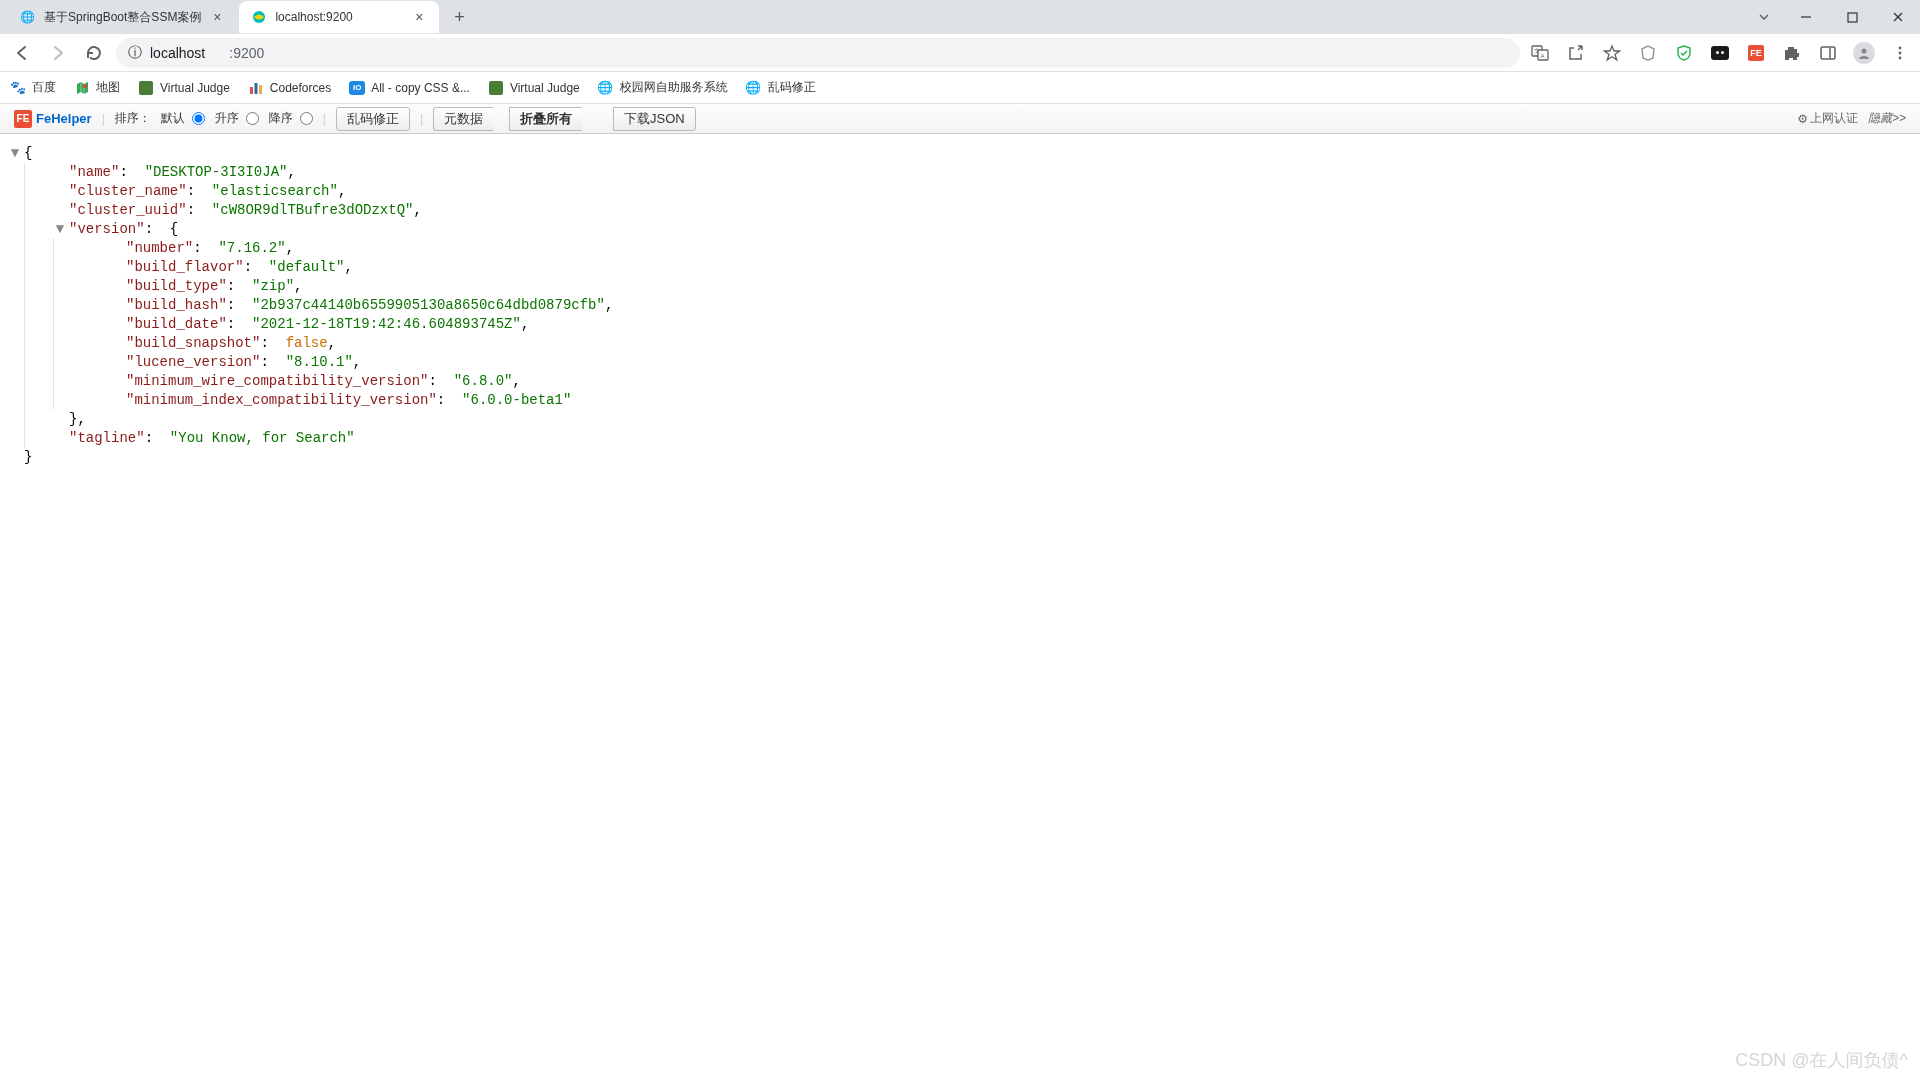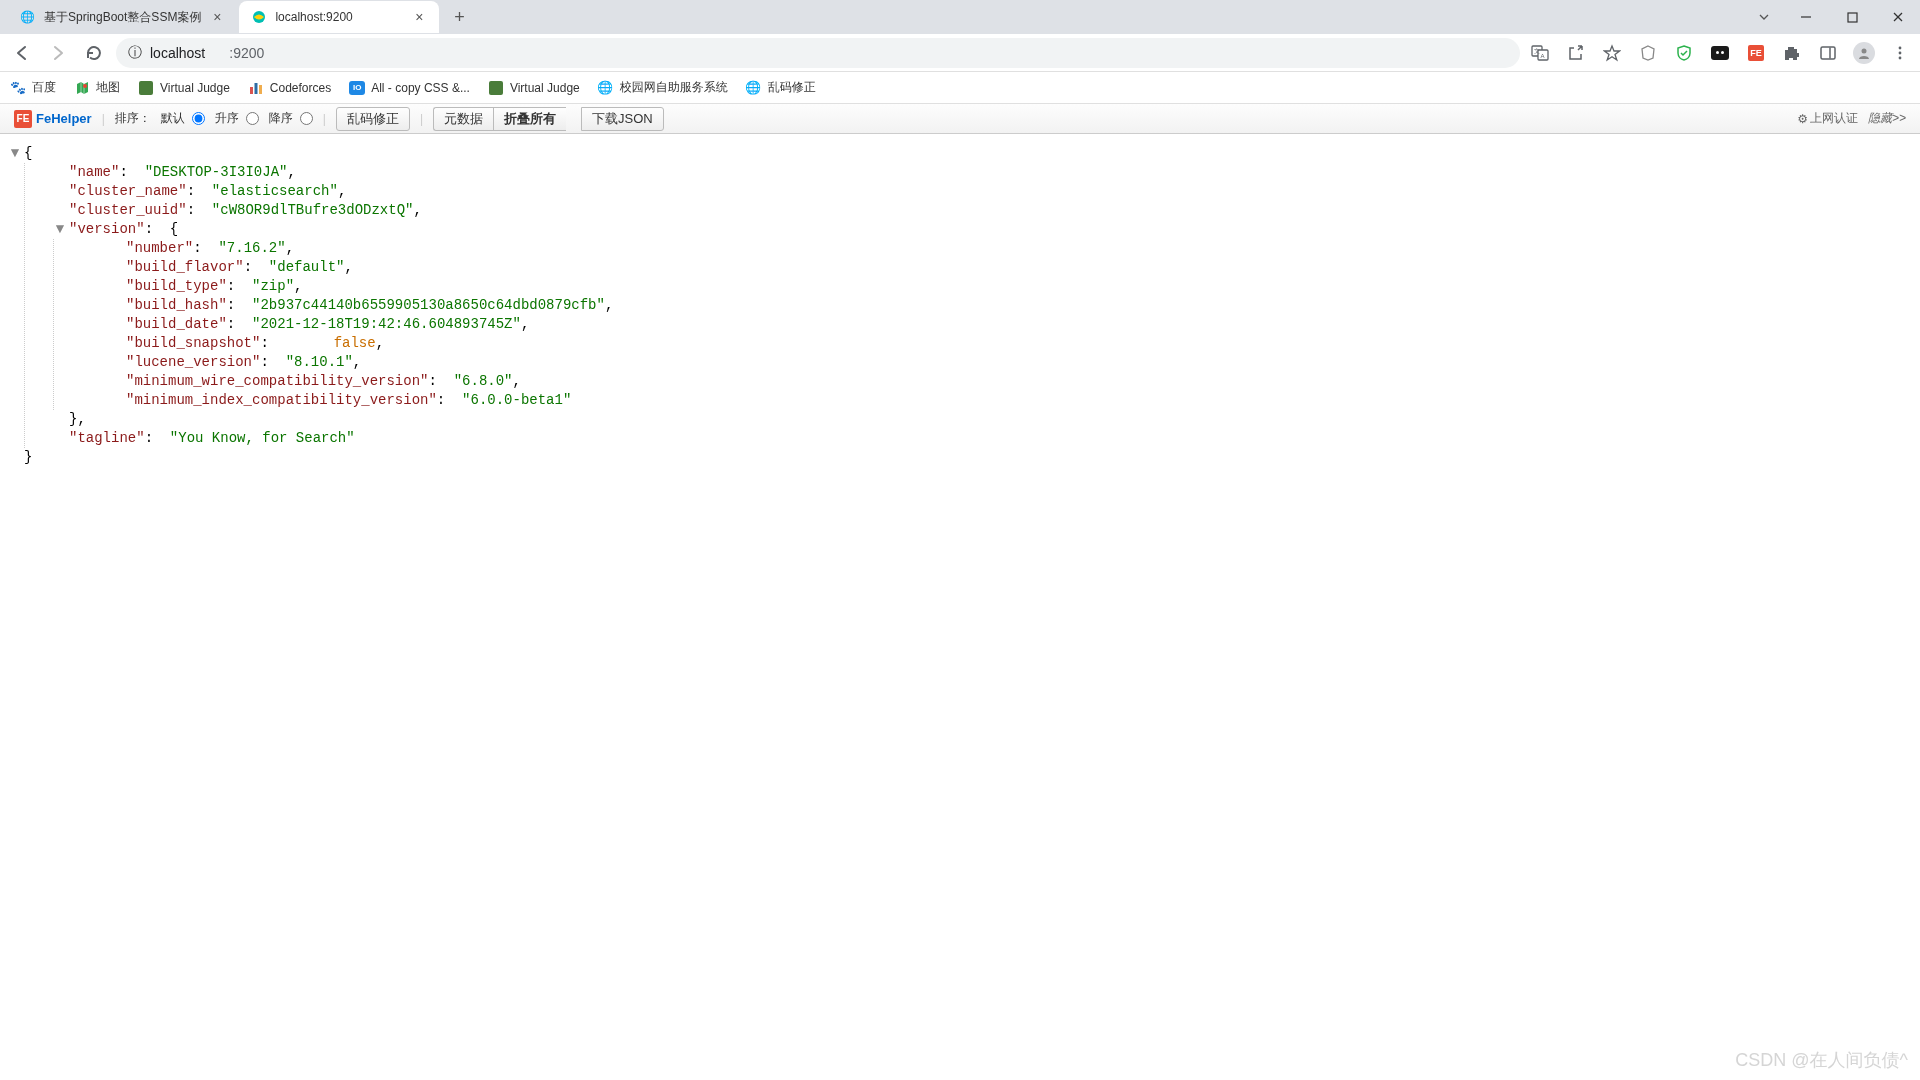--- a/index.html
+++ b/index.html
@@ -44,21 +44,21 @@
     .fe-btn { padding: 2px 10px; background: linear-gradient(#fefefe,#ededed); border: 1px solid #bbb; border-radius: 3px; font-size: 13px; cursor: pointer; color: #333; }
     .fe-right { margin-left: auto; display: flex; align-items: center; gap: 10px; color: #666; }
     .fe-gear { display: flex; align-items: center; gap: 2px; cursor: pointer; }
 
     
     .json-viewer { font-family: "Courier New", Consolas, monospace; font-size: 14px; padding: 10px 0 0 8px; line-height: 19px; }
     .json-line { white-space: pre; position: relative; padding-left: 16px; }
     .toggle { position: absolute; left: 0; width: 14px; cursor: pointer; color: #888; user-select: none; display: inline-block; text-align: center; }
     .key { color: #8b1a1a; }
     .string { color: #0b7500; }
-    .bool { color: #c96e00; margin-left: 48px; }
+    .bool { color: #c96e00; }
     .punct { color: #000; }
     .indent1 { margin-left: 28px; }
     .indent2 { margin-left: 56px; }
     .indent0 { margin-left: 0; }
     .border-guide { border-left: 1px dotted #ccc; }
     .json-block { margin-left: 0; }
 
     .watermark { position: fixed; right: 12px; bottom: 8px; color: #d5d5d5; font-size: 18px; }
     svg { display: block; }
   </style>
@@ -265,21 +265,21 @@
     <span>升序</span>
     <input type="radio" class="fe-radio" name="sort" style="">
   </label>
   <label class="fe-radio-group">
     <span>降序</span>
     <input type="radio" class="fe-radio" name="sort" style="">
   </label>
   <span class="fe-divider">|</span>
   <button class="fe-btn">乱码修正</button>
   <span class="fe-divider">|</span>
-  <div style="display:flex;gap:0;">
+  <div style="display:flex;gap:16px;">
     <button class="fe-btn" style="border-radius:3px 0 0 3px;border-right:none;">元数据</button>
     <button class="fe-btn" style="border-radius:0;border-right:none;font-weight:bold;">折叠所有</button>
     <button class="fe-btn" style="border-radius:0 3px 3px 0;margin-left:15px;">下载JSON</button>
   </div>
   <div class="fe-right">
     <span class="fe-gear">
       <span>⚙</span>
         <span>上网认证</span>
     </span>
     <span style="cursor:pointer;font-style:italic;">隐藏&gt;&gt;</span>

